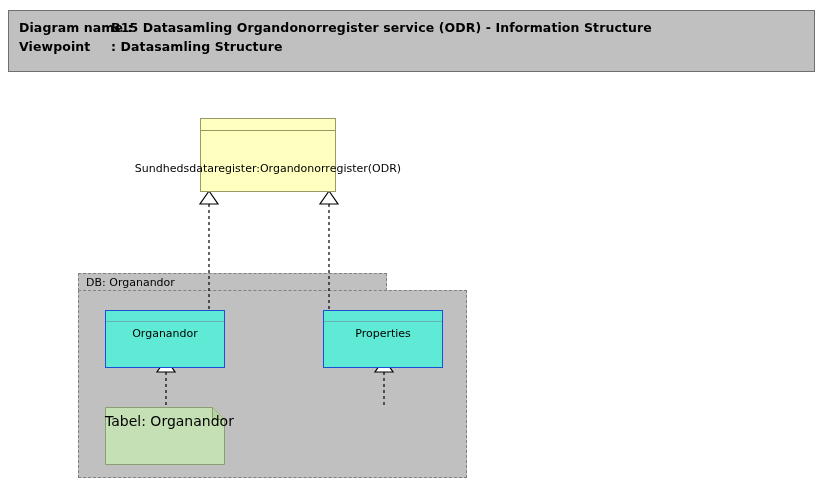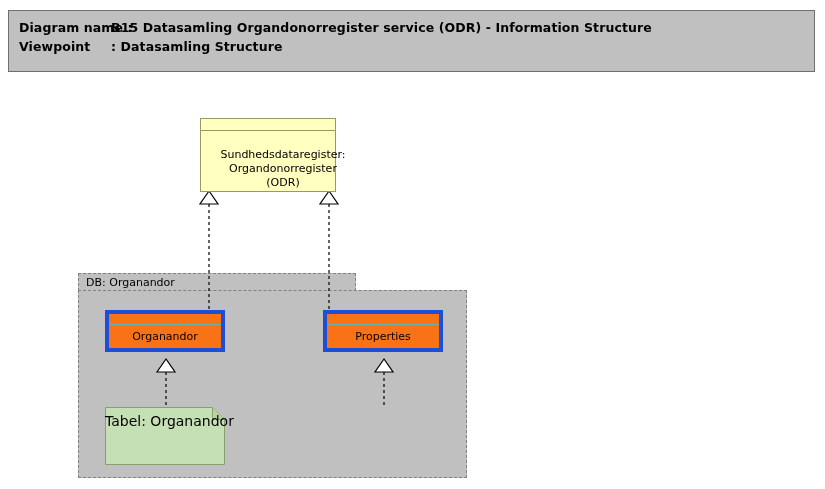--- a/index.html
+++ b/index.html
@@ -65,40 +65,40 @@
   .node-yellow .compartment-bar {
     position: absolute;
     left: 0; top: 0;
     width: 100%;
     height: 12px;
     border-bottom: 1px solid #999966;
     box-sizing: border-box;
   }
   .node-yellow .node-label {
     position: absolute;
-    left: 15px;
+    left: 0;
     top: 13px;
     width: 100%;
     height: 73px;
     display: flex;
-    flex-direction: column;
+    flex-direction: row;
     align-items: center;
     justify-content: center;
     font-size: 11px;
     color: #000000;
     line-height: 14px;
     text-align: center;
   }
 
   
   .package-tab {
     position: absolute;
     left: 78px;
     top: 273px;
-    width: 278px;
+    width: 309px;
     height: 18px;
     background: #c0c0c0;
     border-top: 1px dashed #808080;
     border-left: 1px dashed #808080;
     border-right: 1px dashed #808080;
     border-bottom: 1px dashed #808080;
     box-sizing: border-box;
   }
   .package-tab-label {
     position: absolute;
@@ -116,23 +116,23 @@
     height: 188px;
     background: #c0c0c0;
     border: 1px dashed #808080;
     box-sizing: border-box;
   }
 
   
   .node-cyan {
     position: absolute;
     width: 120px;
-    height: 42px;
-    background: #f97316;
-    border: 4px solid #1d4ed8;
+    height: 58px;
+    background: #5eead4;
+    border: 1px solid #1d4ed8;
     box-sizing: border-box;
   }
   .node-cyan .compartment-bar {
     position: absolute;
     left: 0; top: 0;
     width: 100%;
     height: 11px;
     border-bottom: 1px solid #66b2b2;
     box-sizing: border-box;
   }

